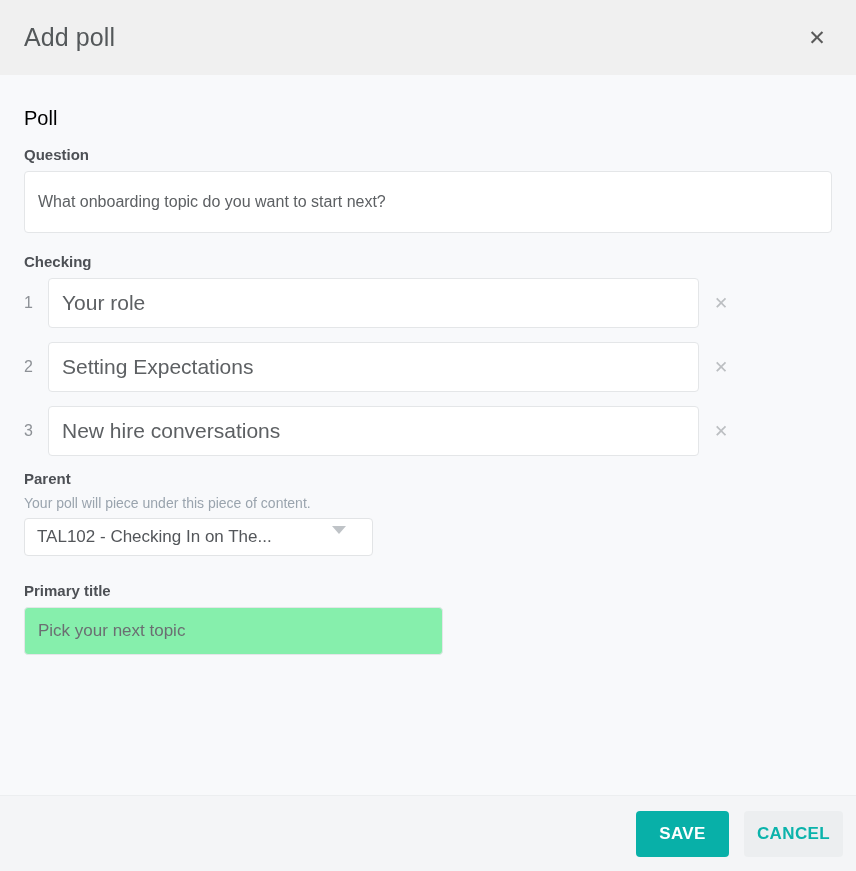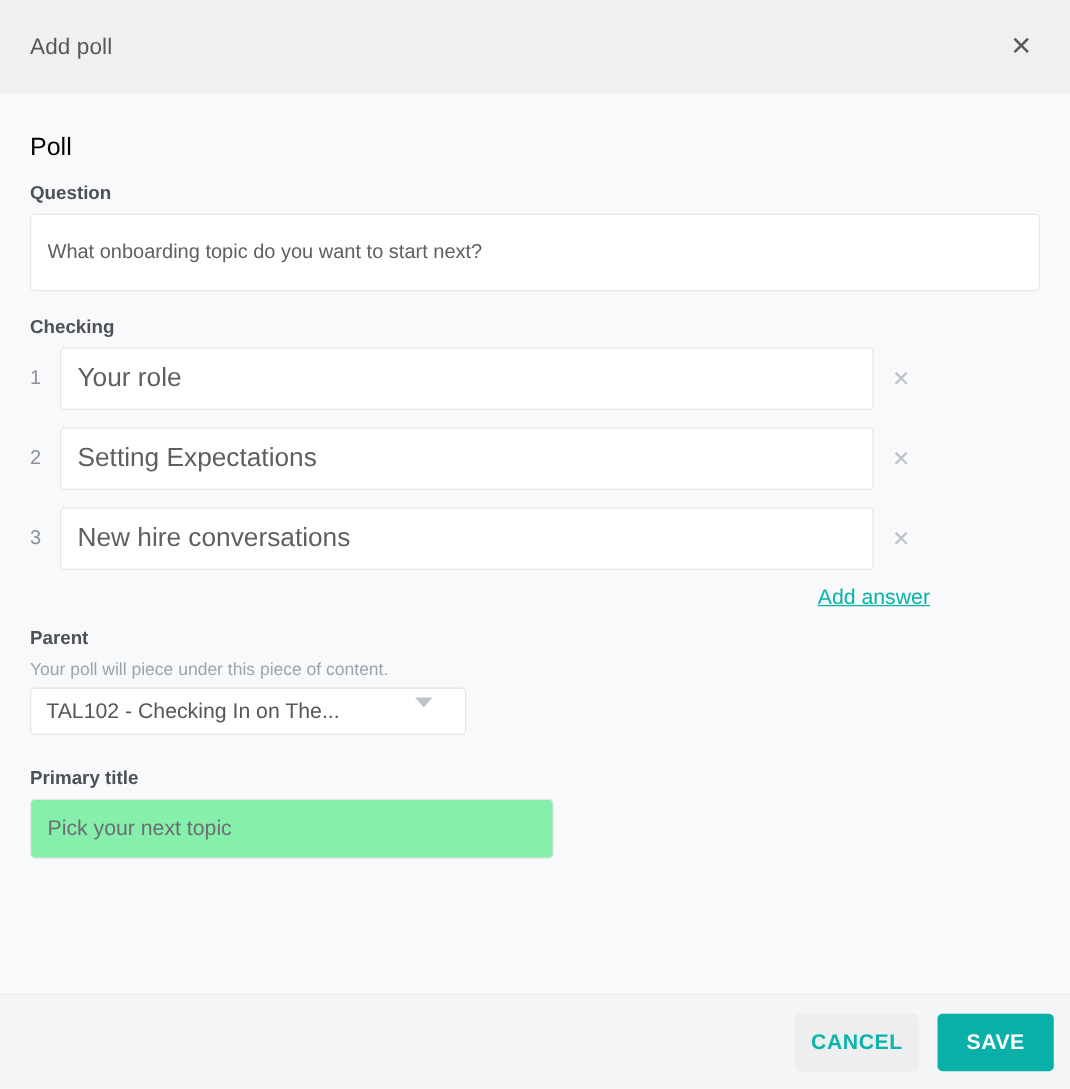--- a/index.html
+++ b/index.html
@@ -27,21 +27,21 @@
   .modal-header {
     height: 75px;
     min-height: 75px;
     background: #f0f0f0;
     display: flex;
     align-items: center;
     justify-content: space-between;
     padding: 0 24px;
   }
   .modal-title {
-    font-size: 18px;
+    font-size: 25px;
     font-weight: 400;
     color: #54585a;
     letter-spacing: 0.1px;
   }
   .close-btn {
     width: 30px;
     height: 30px;
     display: flex;
     align-items: center;
     justify-content: center;
@@ -271,37 +271,34 @@
       <input class="answer-input" type="text" value="Setting Expectations" style="">
       <button class="remove-answer">✕</button>
     </div>
 
     <div class="answer-row">
       <span class="answer-index">3</span>
       <input class="answer-input" type="text" value="New hire conversations" style="">
       <button class="remove-answer">✕</button>
     </div>
 
-    <div class="add-answer-wrap">
-      <span class="add-answer-link">Add answer</span>
-    </div>
 
     <label class="field-label parent-label">Parent</label>
     <div class="help-text">Your poll will piece under this piece of content.</div>
 
     <div class="select-wrap">
       <div class="select-box">TAL102 - Checking In on The...</div>
       <span class="select-arrow"></span>
     </div>
 
     <div class="primary-title-block">
       <label class="field-label">Primary title</label>
       <input class="primary-title-input" type="text" value="Pick your next topic" style="">
     </div>
 
   </div>
 
   <div class="modal-footer">
+    <button class="btn btn-save">SAVE</button>
     <button class="btn btn-cancel">CANCEL</button>
-    <button class="btn btn-save">SAVE</button>
   </div>
 
 </div>
 
 </body></html>

